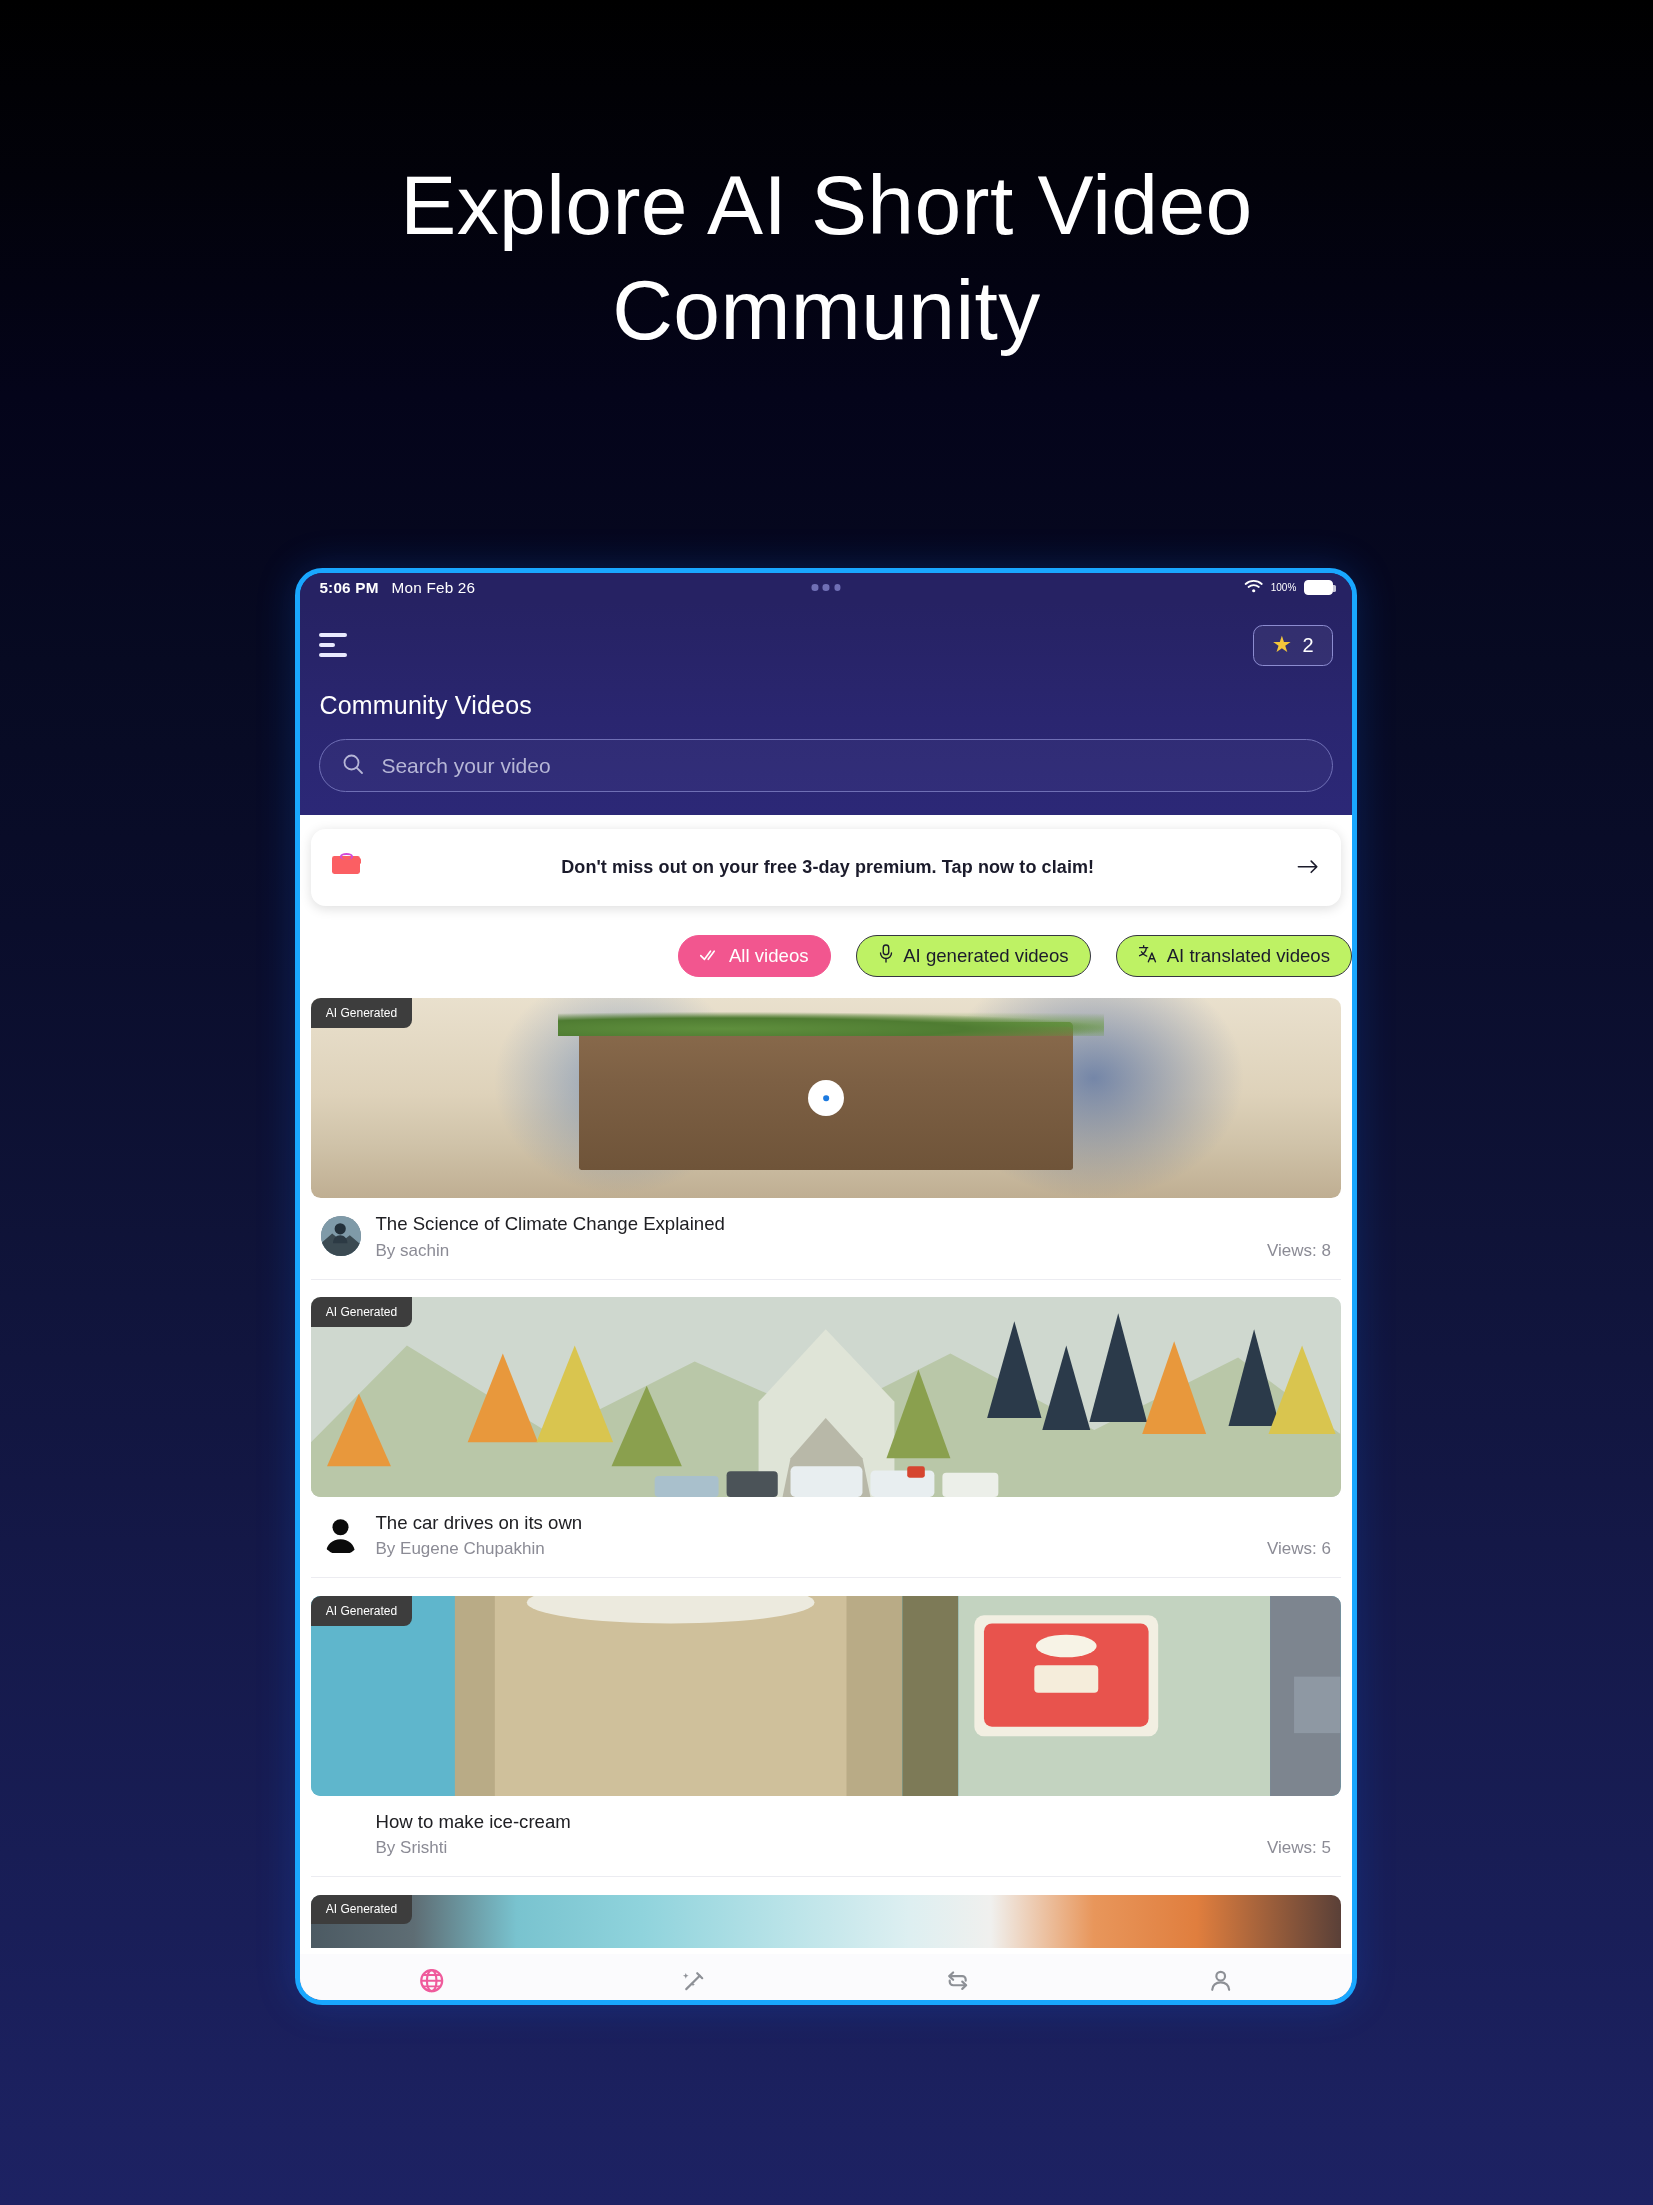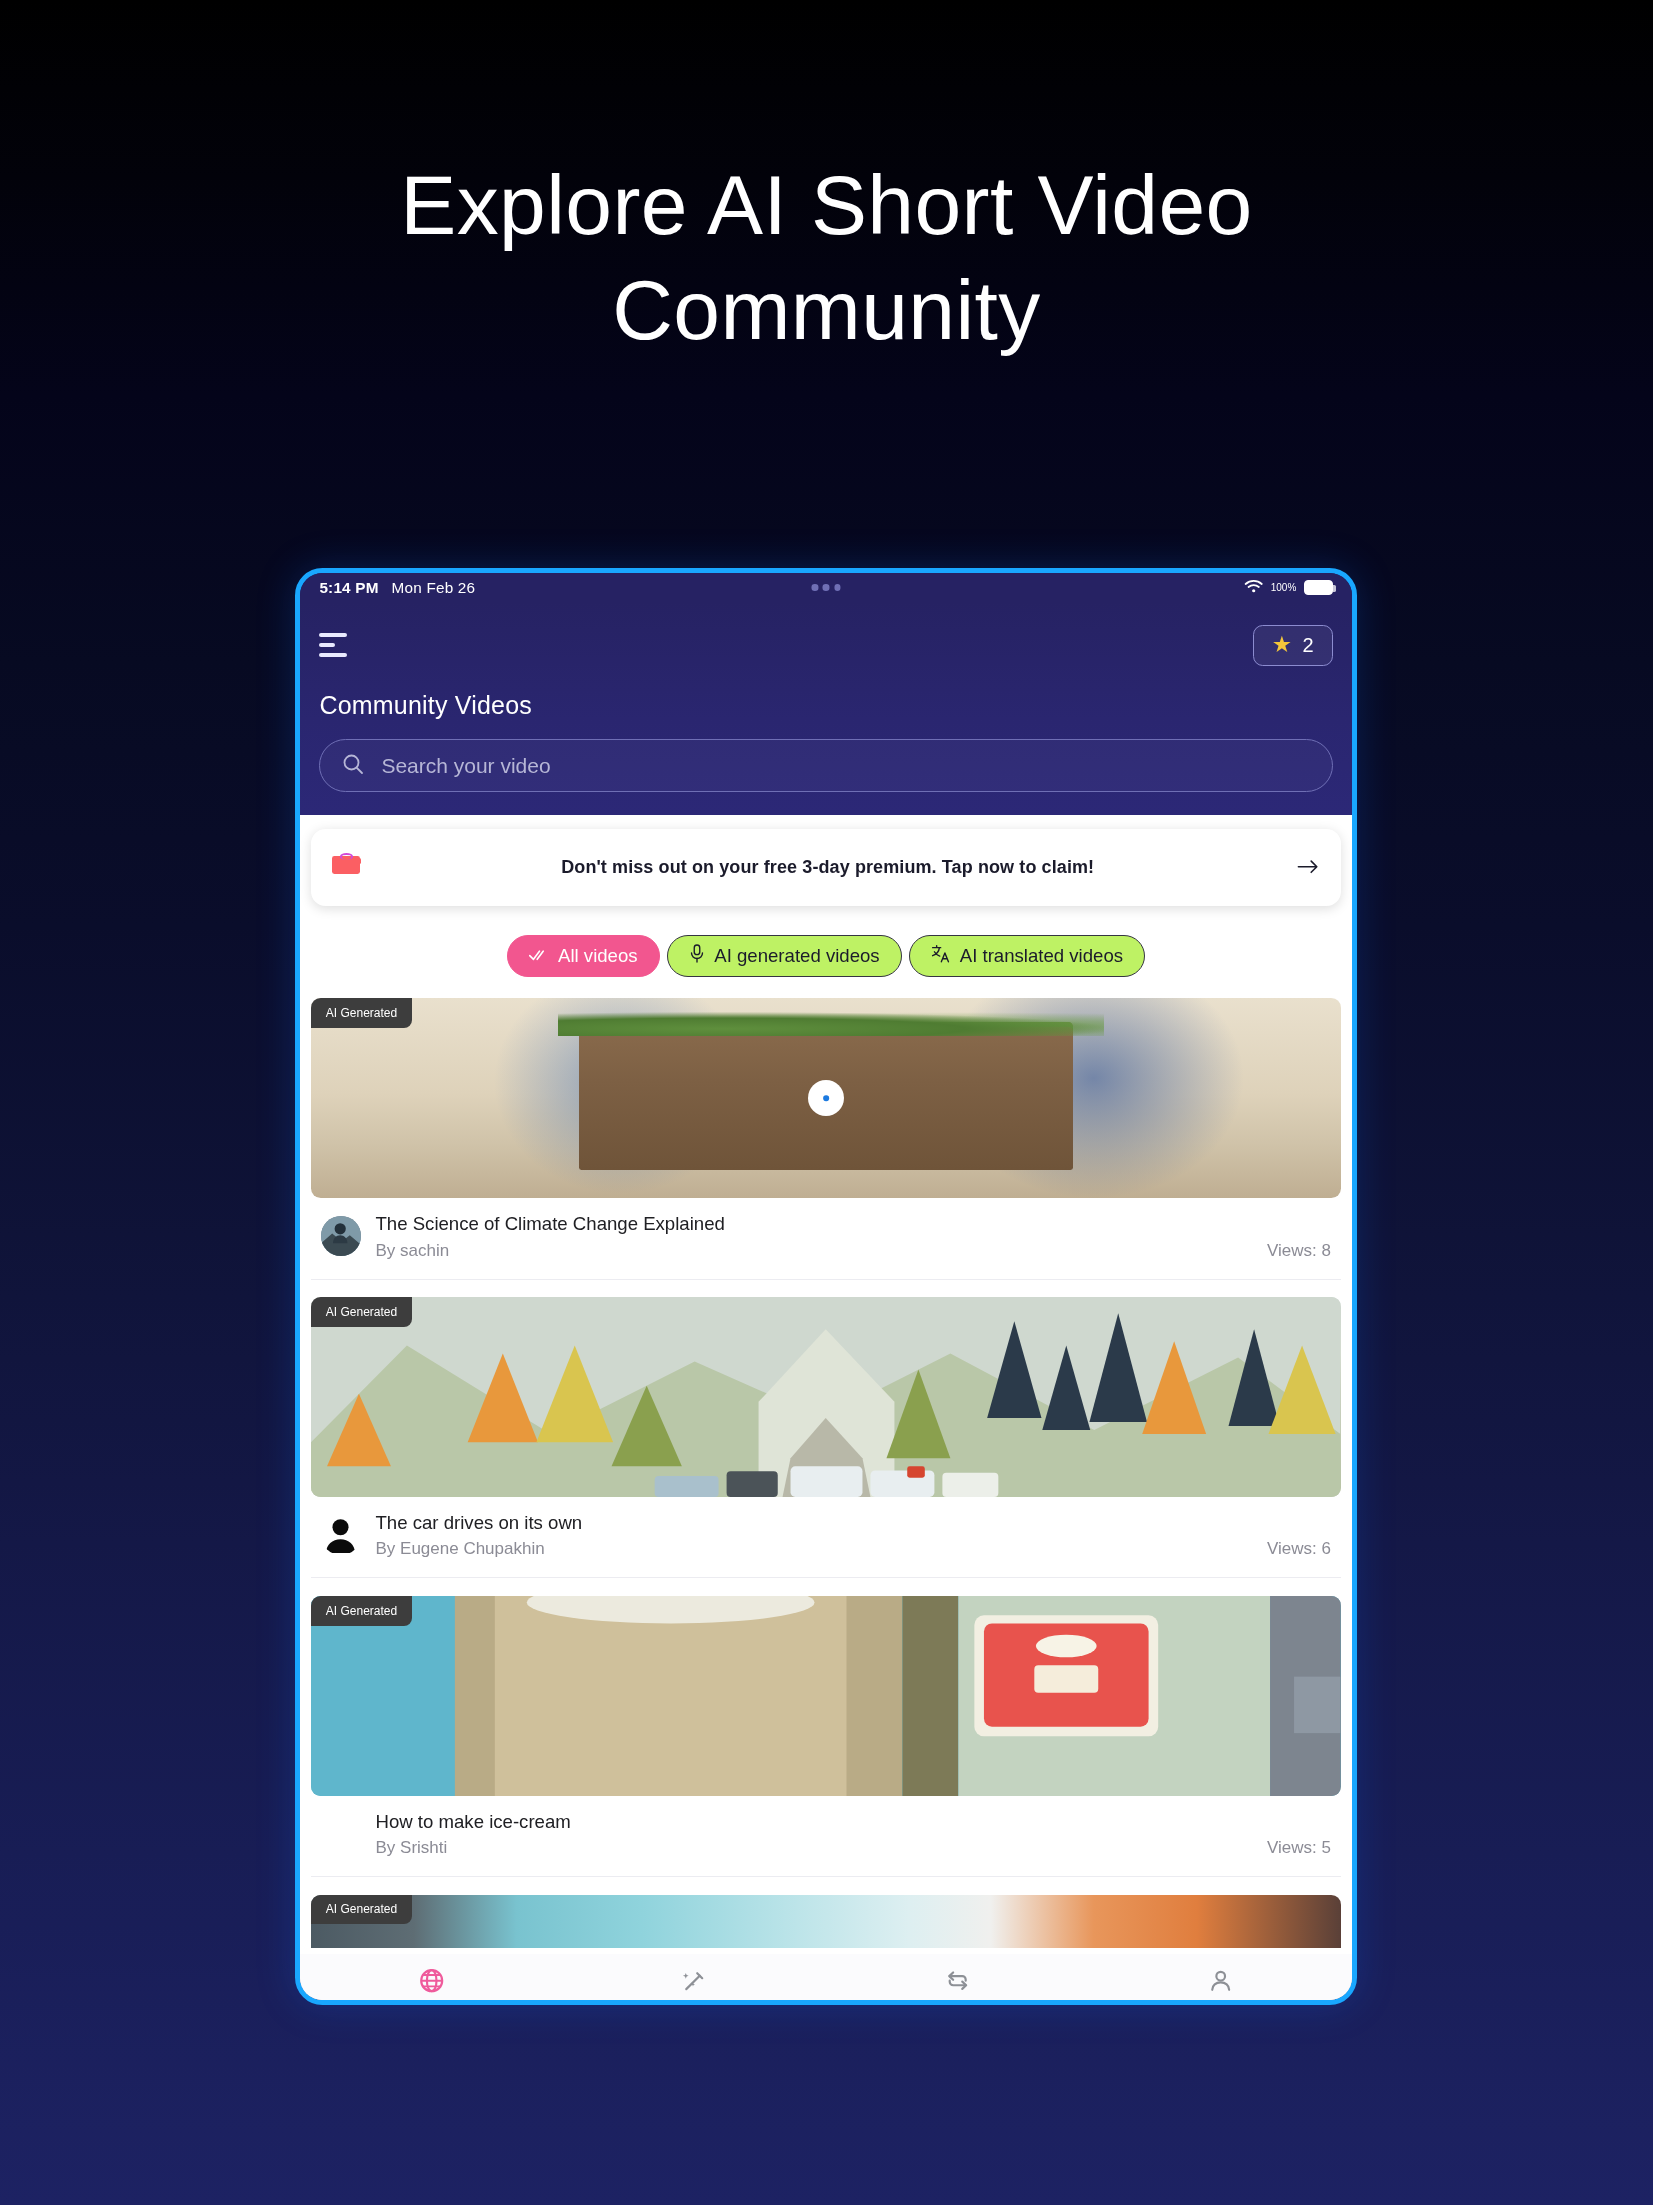--- a/index.html
+++ b/index.html
@@ -208,22 +208,22 @@
     text-align: center;
     font-size: 18px;
     font-weight: 700;
     color: #1b1b2b;
     letter-spacing: 0.1px;
   }
   .arrow-right { flex: 0 0 auto; }
 
   .chips {
     display: flex;
-    justify-content: center;
-    gap: 7px;
+    justify-content: flex-end;
+    gap: 25px;
     margin-top: 29px;
   }
   .chip {
     display: flex;
     align-items: center;
     gap: 9.7px;
     height: 42px;
     padding: 0 21px;
     border-radius: 21px;
     border: 1.2px solid #353542;
@@ -364,21 +364,21 @@
 <body>
 
 <div class="hero">
   <div class="hero-line">Explore AI Short Video</div>
   <div class="hero-line">Community</div>
 </div>
 
 <div class="device">
 
   <div class="statusbar">
-    <span class="sb-time">5:14 PM</span>
+    <span class="sb-time">5:06 PM</span>
     <span class="sb-date">Mon Feb 26</span>
     <span class="sb-dots">
         <i></i>
         <i></i>
         <i></i>
       </span>
     <span class="sb-right">
       <span>
         <svg width="19.4" height="14.5" viewBox="0 0 24 18" fill="none">
           <path d="M2 6.2a15 15 0 0 1 20 0" stroke="#fff" stroke-width="2.2" stroke-linecap="round"></path>

